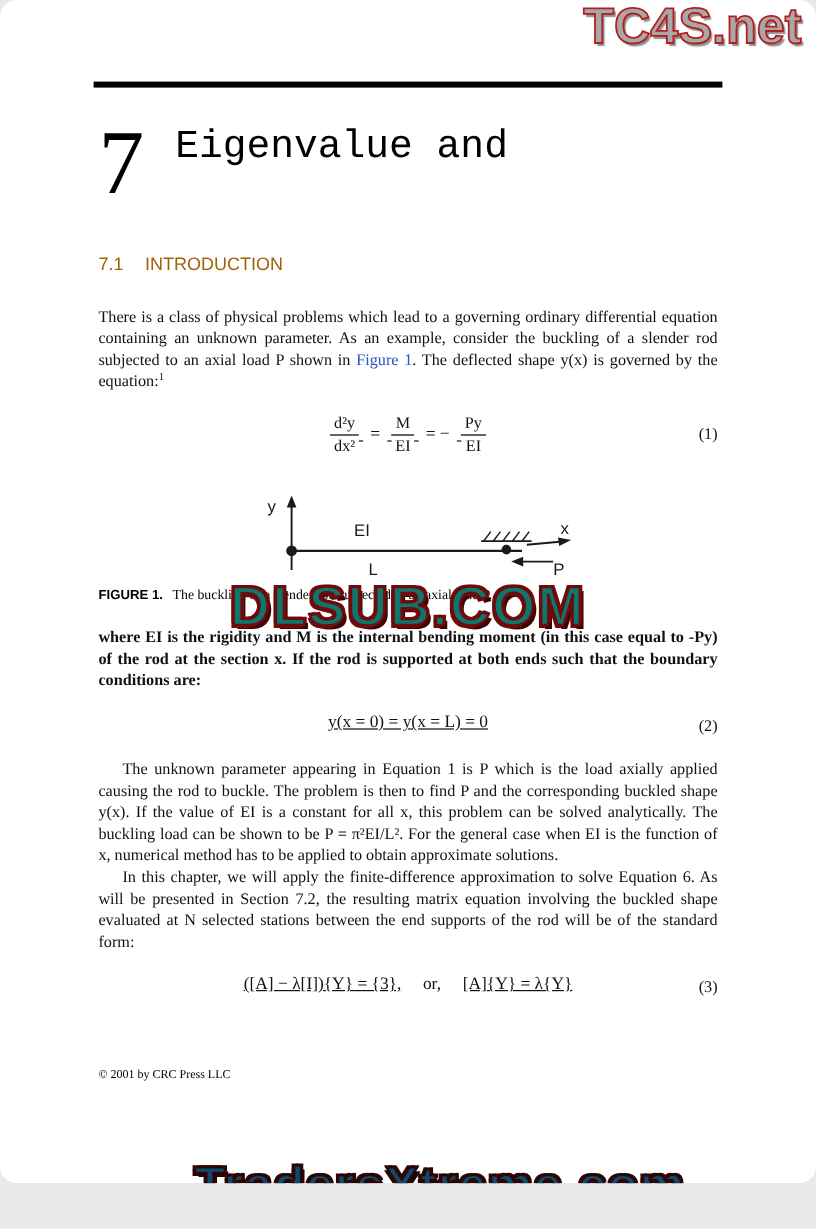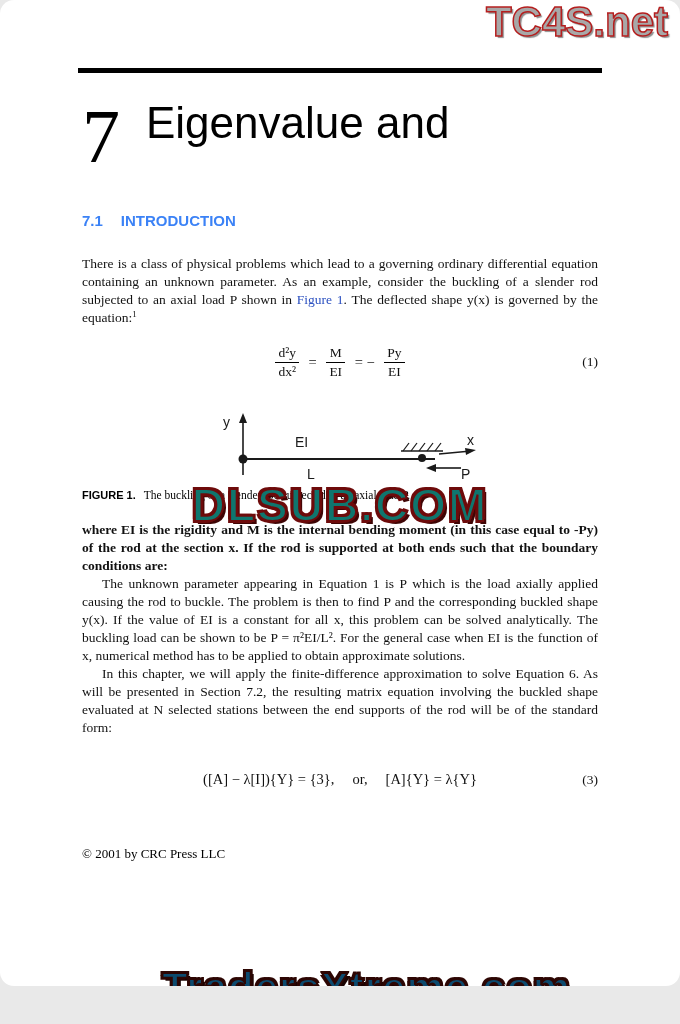--- a/index.html
+++ b/index.html
@@ -74,69 +74,70 @@
     background: #000;
   }
   
   .content { position: relative; padding: 92px 82px 0 82px; z-index: 2; }
   .chapter-head { display: flex; align-items: flex-start; gap: 26px; margin-top: 8px; }
   .ch-num {
     font-family: "Liberation Serif", serif;
     font-size: 76px; font-weight: 400; line-height: 0.95; color: #000;
   }
   .ch-title {
-    font-family: Liberation Sans, sans-serif;
+    font-family: Liberation Mono, monospace;
     font-weight: 400;
-    font-size: 44px;
+    font-size: 33px;
     line-height: 42px;
     color: #000;
     padding-top: 2px;
   }
   .section-head {
     margin-top: 40px;
     font-family: "Liberation Sans", sans-serif;
-    font-weight: bold;
+    font-weight: normal;
     font-size: 15px;
-    color: #3b82f6;
+    color: #a16207;
   }
   .section-head .sec-num { margin-right: 18px; }
   p.body {
     margin-top: 26px;
     font-size: 13.5px;
     line-height: 18px;
     text-align: justify;
   }
   p.body.indent { text-indent: 20px; margin-top: 0; }
   .fig-link { color: #2b50c0; text-decoration: none; cursor: pointer; }
   sup { font-size: 9px; vertical-align: super; line-height: 0; }
   
   .equation {
     position: relative;
     margin: 18px 0 16px 0;
     text-align: center;
     font-size: 14.5px;
     min-height: 22px;
+    text-decoration: underline;
   }
   .eqnum { position: absolute; right: 0; top: 50%; transform: translateY(-50%); font-size: 13.5px; }
   .frac { display: inline-block; text-align: center; vertical-align: middle; font-size: 13.5px; line-height: 1.15; }
   .frac .num { display: block; padding: 0 3px 1px 3px; border-bottom: 1px solid #000; }
   .frac .den { display: block; padding: 1px 3px 0 3px; }
   .op { display: inline-block; margin: 0 6px; vertical-align: middle; }
-  .eq3-or { display: inline-block; margin: 16px 18px; }
+  .eq3-or { display: inline-block; margin: 0 18px; }
   
   .figure-block { margin-top: 30px; text-align: center; }
   .figure-block svg { display: inline-block; }
   .caption {
     text-align: left;
     font-size: 11.5px;
     color: #000;
   }
   .caption .cap-label { font-family: "Liberation Sans", sans-serif; font-weight: bold; margin-right: 8px; font-size: 11px; }
   
-  .footer-note { margin-top: 42px; font-size: 13px; color: #000; }
+  .footer-note { margin-top: 56px; font-size: 10px; color: #000; }
   svg text { font-family: "Liberation Sans", sans-serif; font-size: 14px; fill: #1a1a1a; }
 </style>
 </head>
 <body>
 
 <div class="page">
 
   <div class="wm-top">TC4S.net</div>
   <div class="rule-top"></div>
 
@@ -198,20 +199,24 @@
 
         <text x="112" y="70">L</text>
       </svg>
       <div class="caption">
         <span class="cap-label">FIGURE 1.</span><span>The buckling of a slender rod subjected to an axial load P.</span>
       </div>
     </div>
 
     <p class="body" style="margin-top:20px;font-weight:bold;">where EI is the rigidity and M is the internal bending moment (in this case equal to -Py) of the rod at the section x. If the rod is supported at both ends such that the boundary conditions are:</p>
 
+    <div class="equation">
+      <span>y(x = 0) = y(x = L) = 0</span>
+      <span class="eqnum">(2)</span>
+    </div>
 
     <p class="body indent">The unknown parameter appearing in Equation 1 is P which is the load axially applied causing the rod to buckle. The problem is then to find P and the corresponding buckled shape y(x). If the value of EI is a constant for all x, this problem can be solved analytically. The buckling load can be shown to be P = π²EI/L². For the general case when EI is the function of x, numerical method has to be applied to obtain approximate solutions.</p>
 
     <p class="body indent">In this chapter, we will apply the finite-difference approximation to solve Equation 6. As will be presented in Section 7.2, the resulting matrix equation involving the buckled shape evaluated at N selected stations between the end supports of the rod will be of the standard form:</p>
 
     <div class="equation">
       <span>([A] − λ[I]){Y} = {3},</span><span class="eq3-or">or,</span><span>[A]{Y} = λ{Y}</span>
       <span class="eqnum">(3)</span>
     </div>
 

